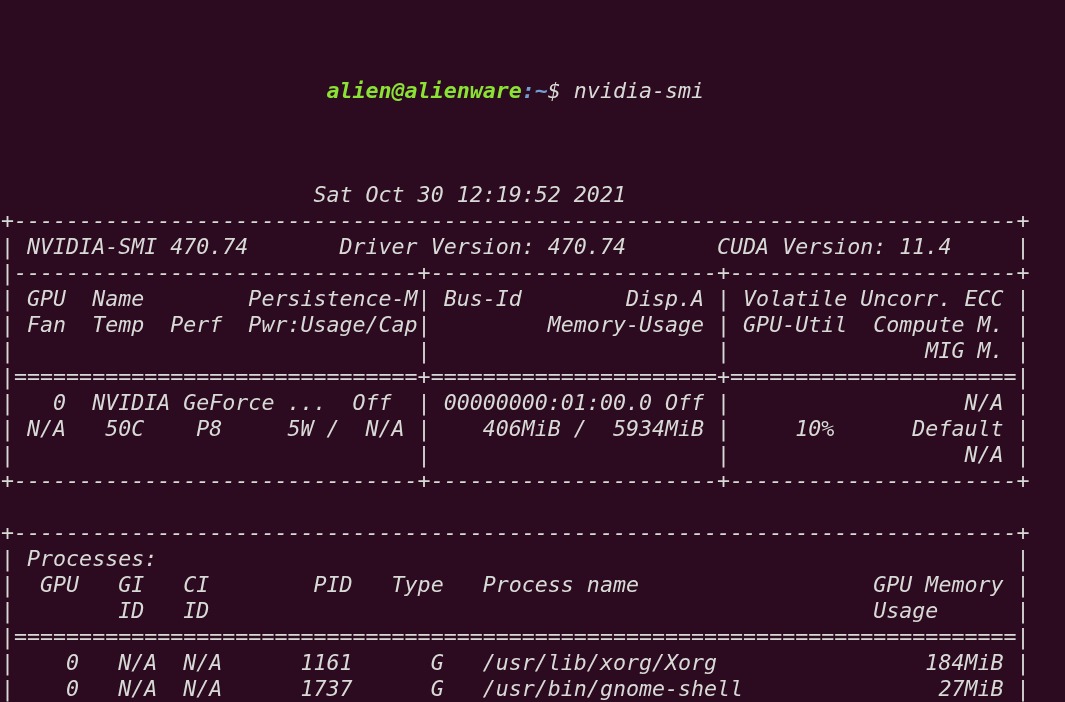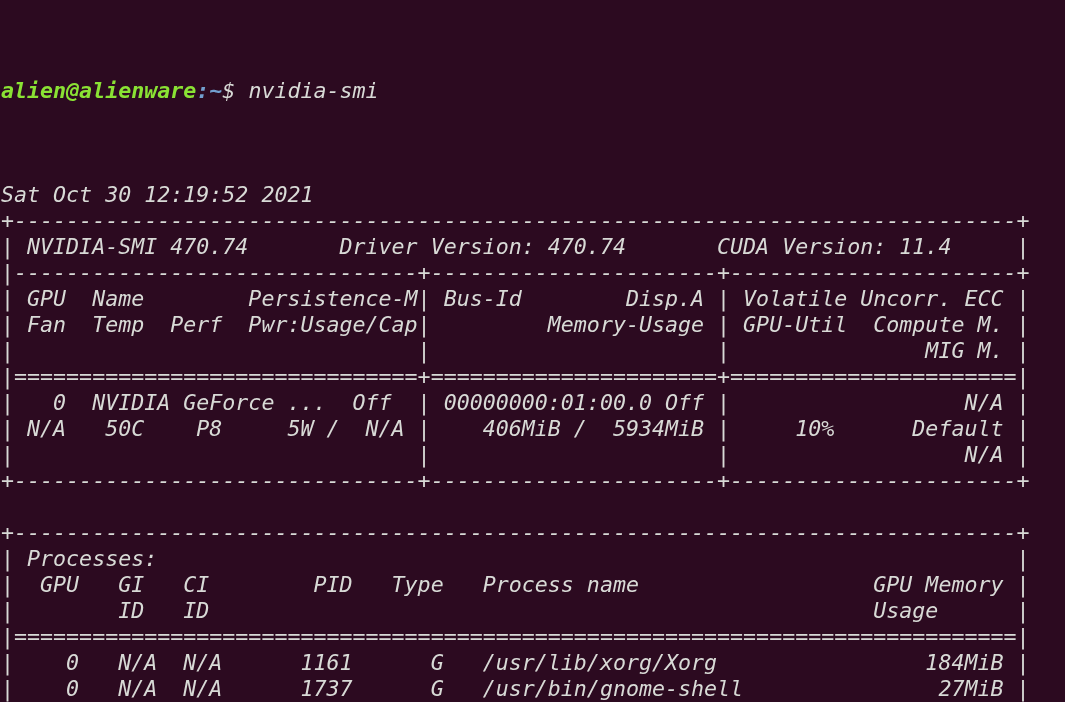--- a/index.html
+++ b/index.html
@@ -19,20 +19,21 @@
     height: 536px;
     background: #2c0a20;
     font-family: "DejaVu Sans Mono", "Liberation Mono", monospace;
     font-size: 19px;
     line-height: 26px;
     letter-spacing: 0px;
     font-style: italic;
     color: #d8dad6;
     padding: 4px;
     box-sizing: border-box;
+    text-align: center;
     -webkit-font-smoothing: antialiased;
   }
   .screen {
     position: absolute;
     top: 0px;
     left: 1px;
     white-space: pre;
   }
   .line {
     height: 26px;

